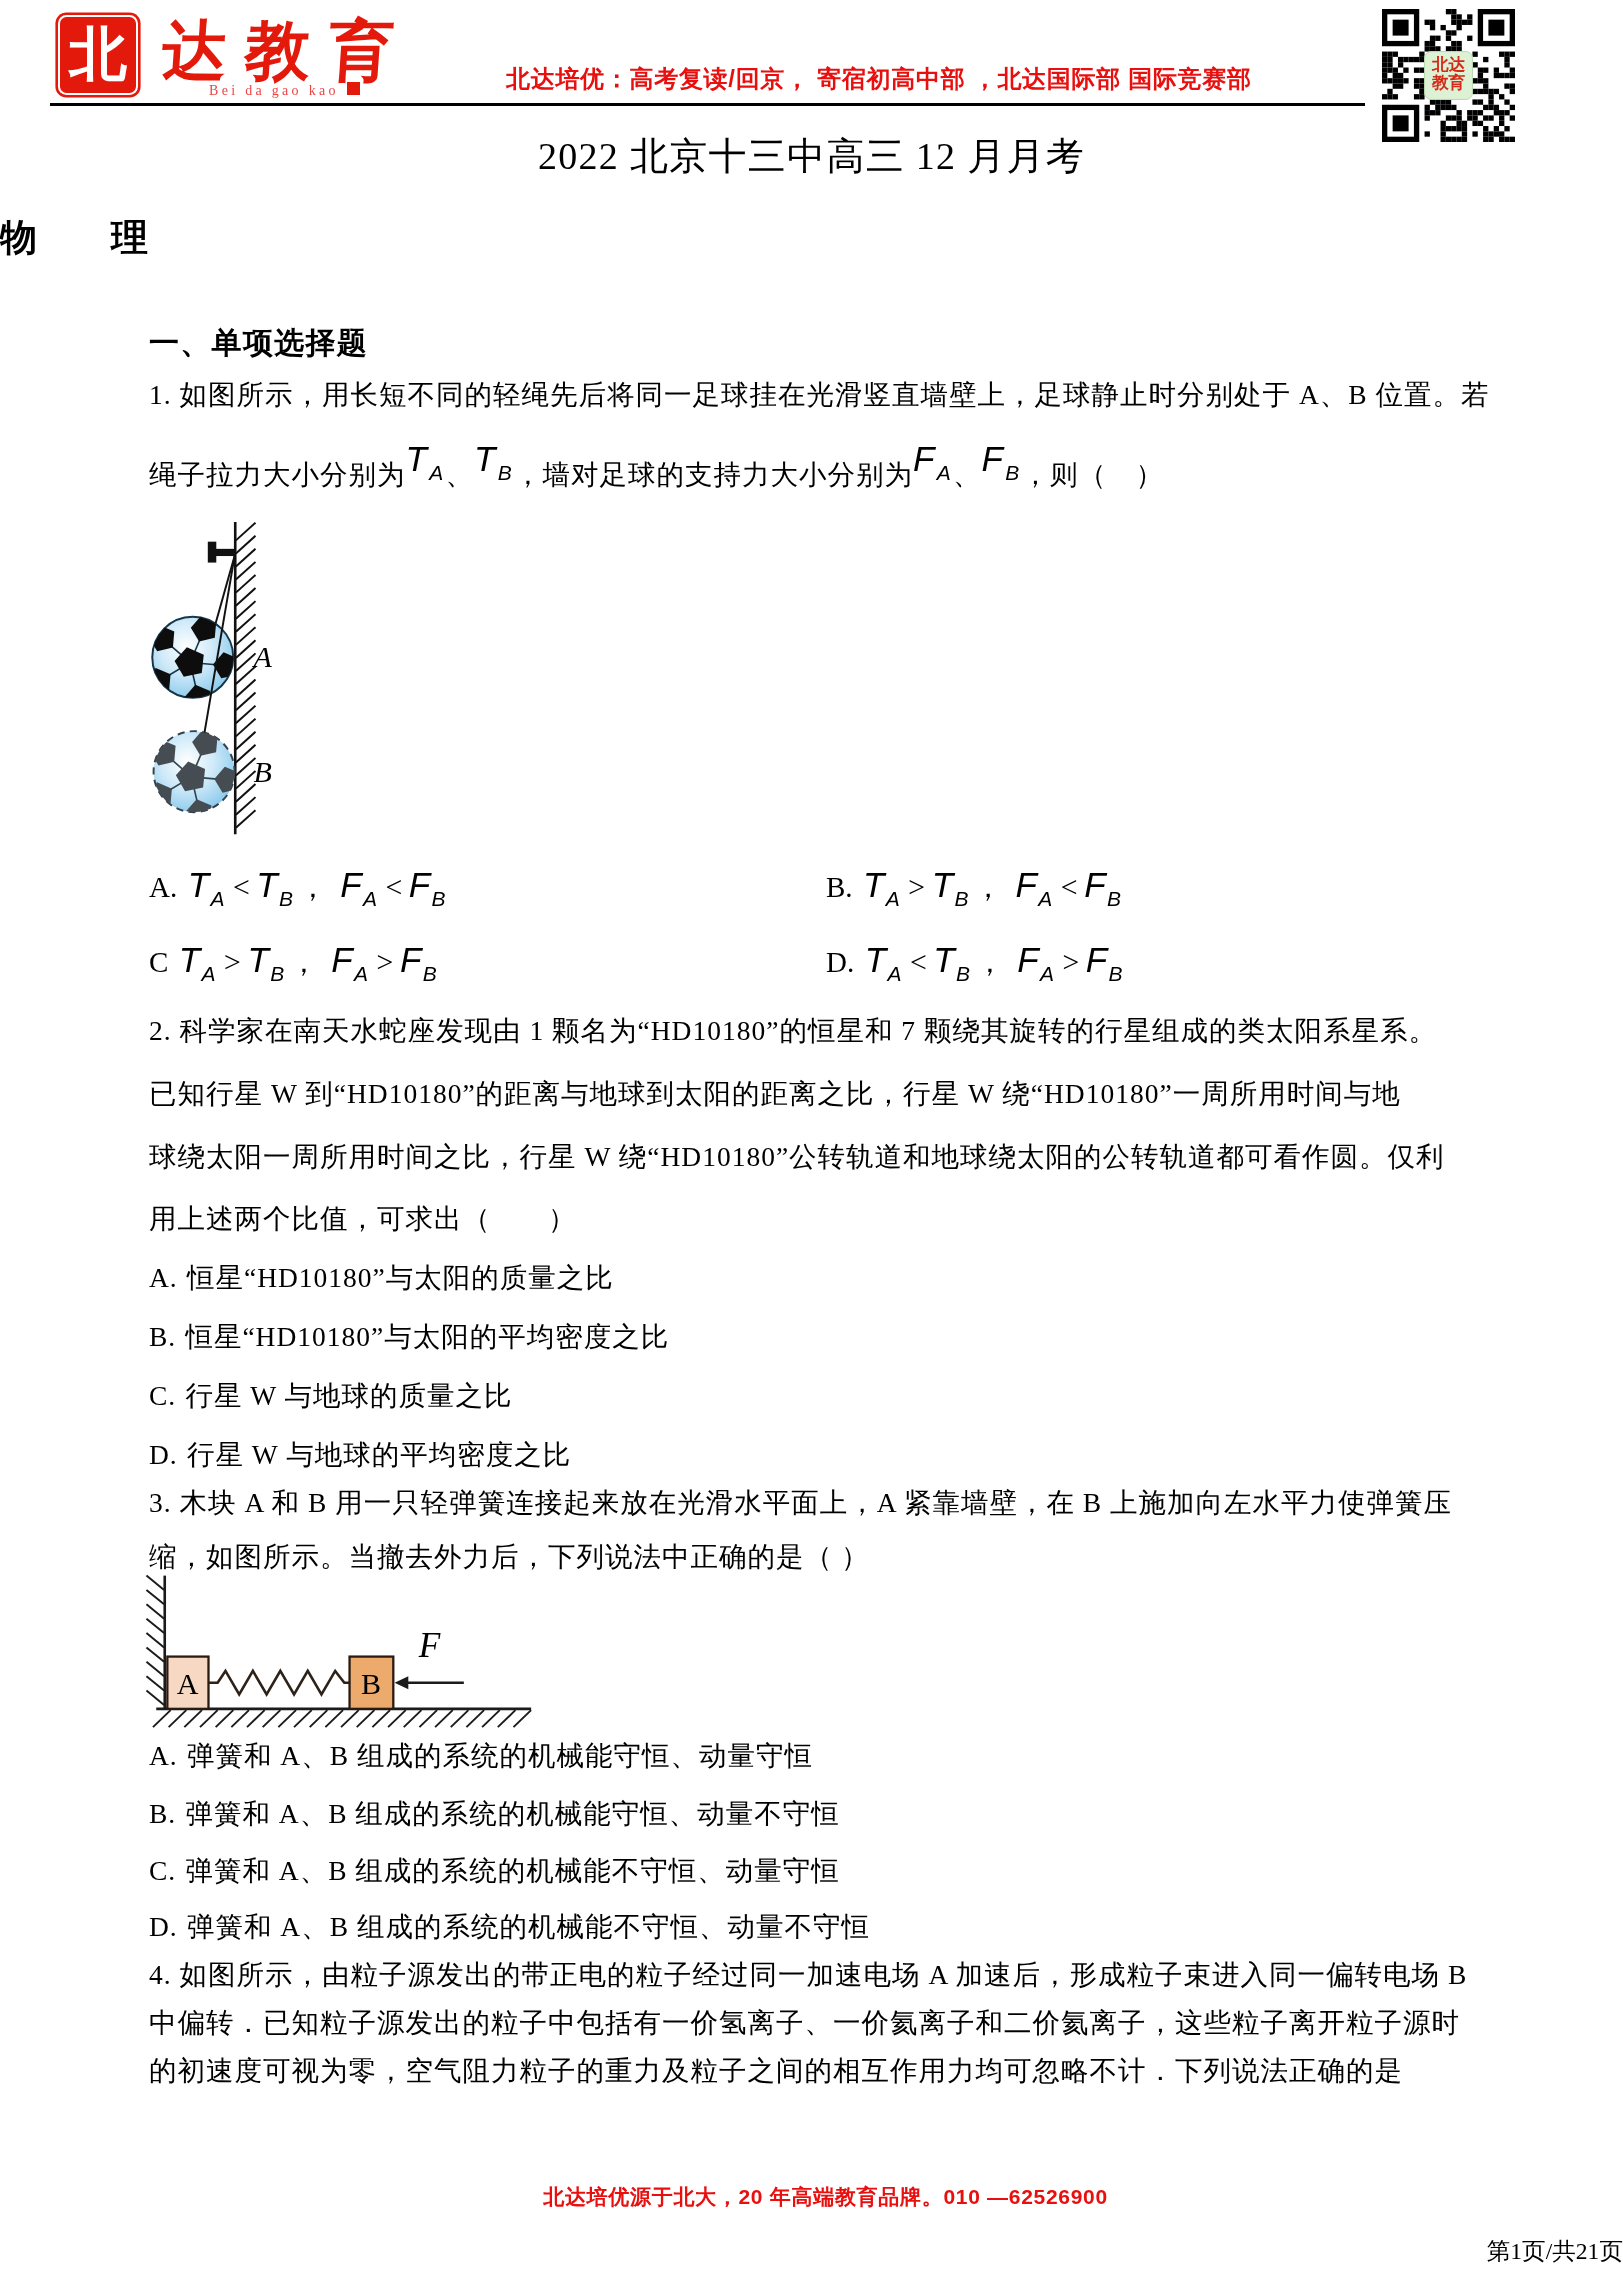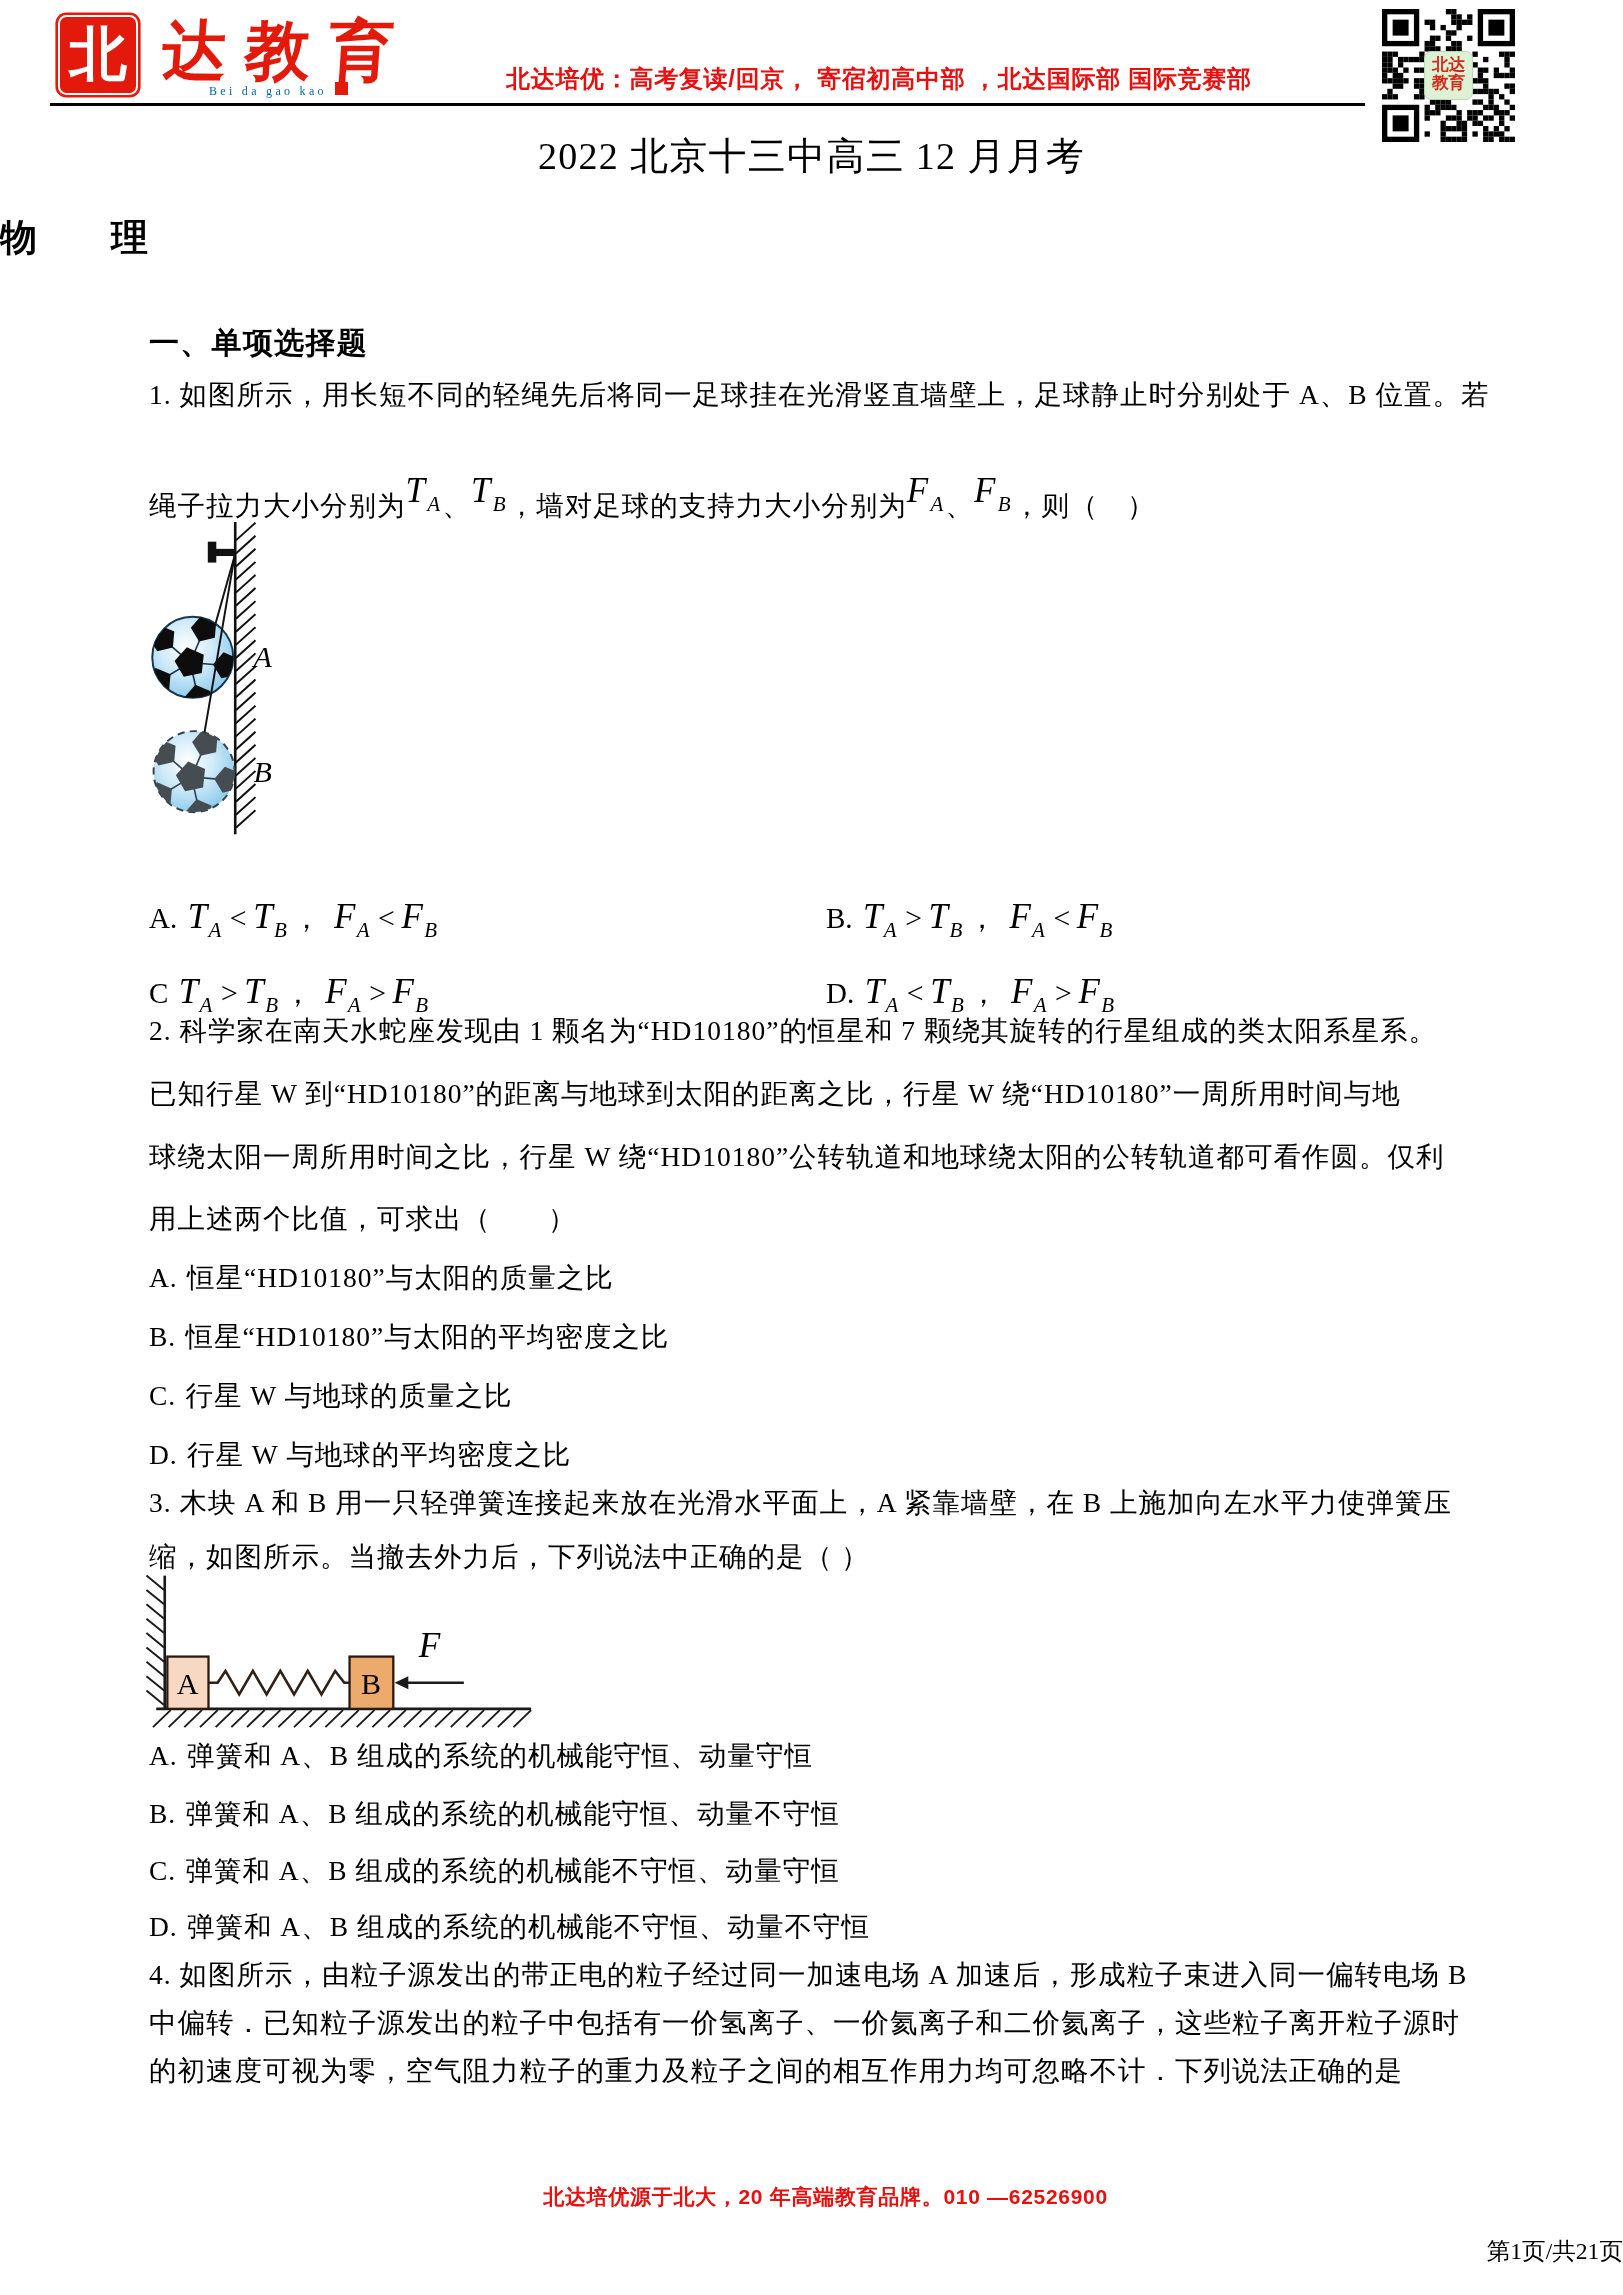--- a/index.html
+++ b/index.html
@@ -5,37 +5,37 @@
   html,body{margin:0;padding:0;background:#888;}
   #page{position:relative;width:1623px;height:2295px;background:#ffffff;overflow:hidden;
         font-family:"Liberation Serif","DejaVu Serif",serif;color:#000;}
   
   .hdr-rule{position:absolute;left:50px;top:103px;width:1315px;height:0;border-bottom:3.3px solid #000;}
   .seal{position:absolute;left:60px;top:17px;width:76px;height:76px;background:#e3190b;border-radius:6.5px;
         box-shadow:0 0 0 2px #fff,0 0 0 4.6px #e3190b;display:flex;align-items:center;justify-content:center;}
   .seal span{color:#fff;font-size:58px;font-weight:bold;font-family:"Liberation Serif",serif;}
   .brand-script{position:absolute;left:162px;top:6.5px;font-size:65px;font-weight:bold;color:#e3190b;
         letter-spacing:18.3px;transform:skewX(-4deg);font-family:"Liberation Serif",serif;}
-  .brand-sub{position:absolute;left:209px;top:82px;font-size:12px;letter-spacing:3.3px;color:#0369a1;
+  .brand-sub{position:absolute;left:209px;top:82px;font-size:14px;letter-spacing:3.3px;color:#ef4444;
         font-family:"Liberation Serif",serif;}
   .brand-sub .sq{display:inline-block;width:13px;height:13px;background:#e3190b;margin-left:7.9px;}
   .slogan{position:absolute;left:466px;top:63px;font-size:24px;font-weight:bold;color:#e80f0f;
         font-family:"Liberation Sans",sans-serif;letter-spacing:0.7px;white-space:nowrap;margin-left:40px;}
   #qr{position:absolute;left:1382px;top:9.2px;width:133px;height:133px;}
   
   .title{position:absolute;left:0;top:131px;width:100%;text-align:center;font-size:38px;font-weight:normal;
         letter-spacing:1.3px;}
   .subject{position:absolute;left:0;top:213px;width:100%;font-size:37px;font-weight:bold;}
   .sec-head{position:absolute;left:149px;top:323px;font-size:30px;font-weight:bold;
         font-family:"Liberation Sans",sans-serif;letter-spacing:1.3px;}
   
   .bl{position:absolute;left:149px;font-size:27.5px;white-space:nowrap;letter-spacing:1px;}
   .opt .olabel{margin-right:9.2px;}
   
-  .mv{display:inline-block;font-style:italic;font-family:Liberation Serif, serif;white-space:nowrap;margin-top:32px;}
+  .mv{display:inline-block;font-style:italic;font-family:Liberation Sans, sans-serif;white-space:nowrap;}
   .mb{font-size:35px;}
   .ms{font-size:21px;position:relative;top:9.2px;left:1.3px;margin-right:2.6px;}
   .mop{font-size:30px;font-style:italic;margin:0 5.2px;}
   .mcomma{font-size:29px;margin:0 13px 0 3.9px;}
   .raised{position:relative;top:-13px;}
   .q1optrow{position:absolute;left:149px;width:1328px;height:65px;}
   .q1cell{position:absolute;top:0;white-space:nowrap;}
   .q1cell .olabel{font-size:29px;margin-right:10.5px;}
   .c2{left:677px;}
   

